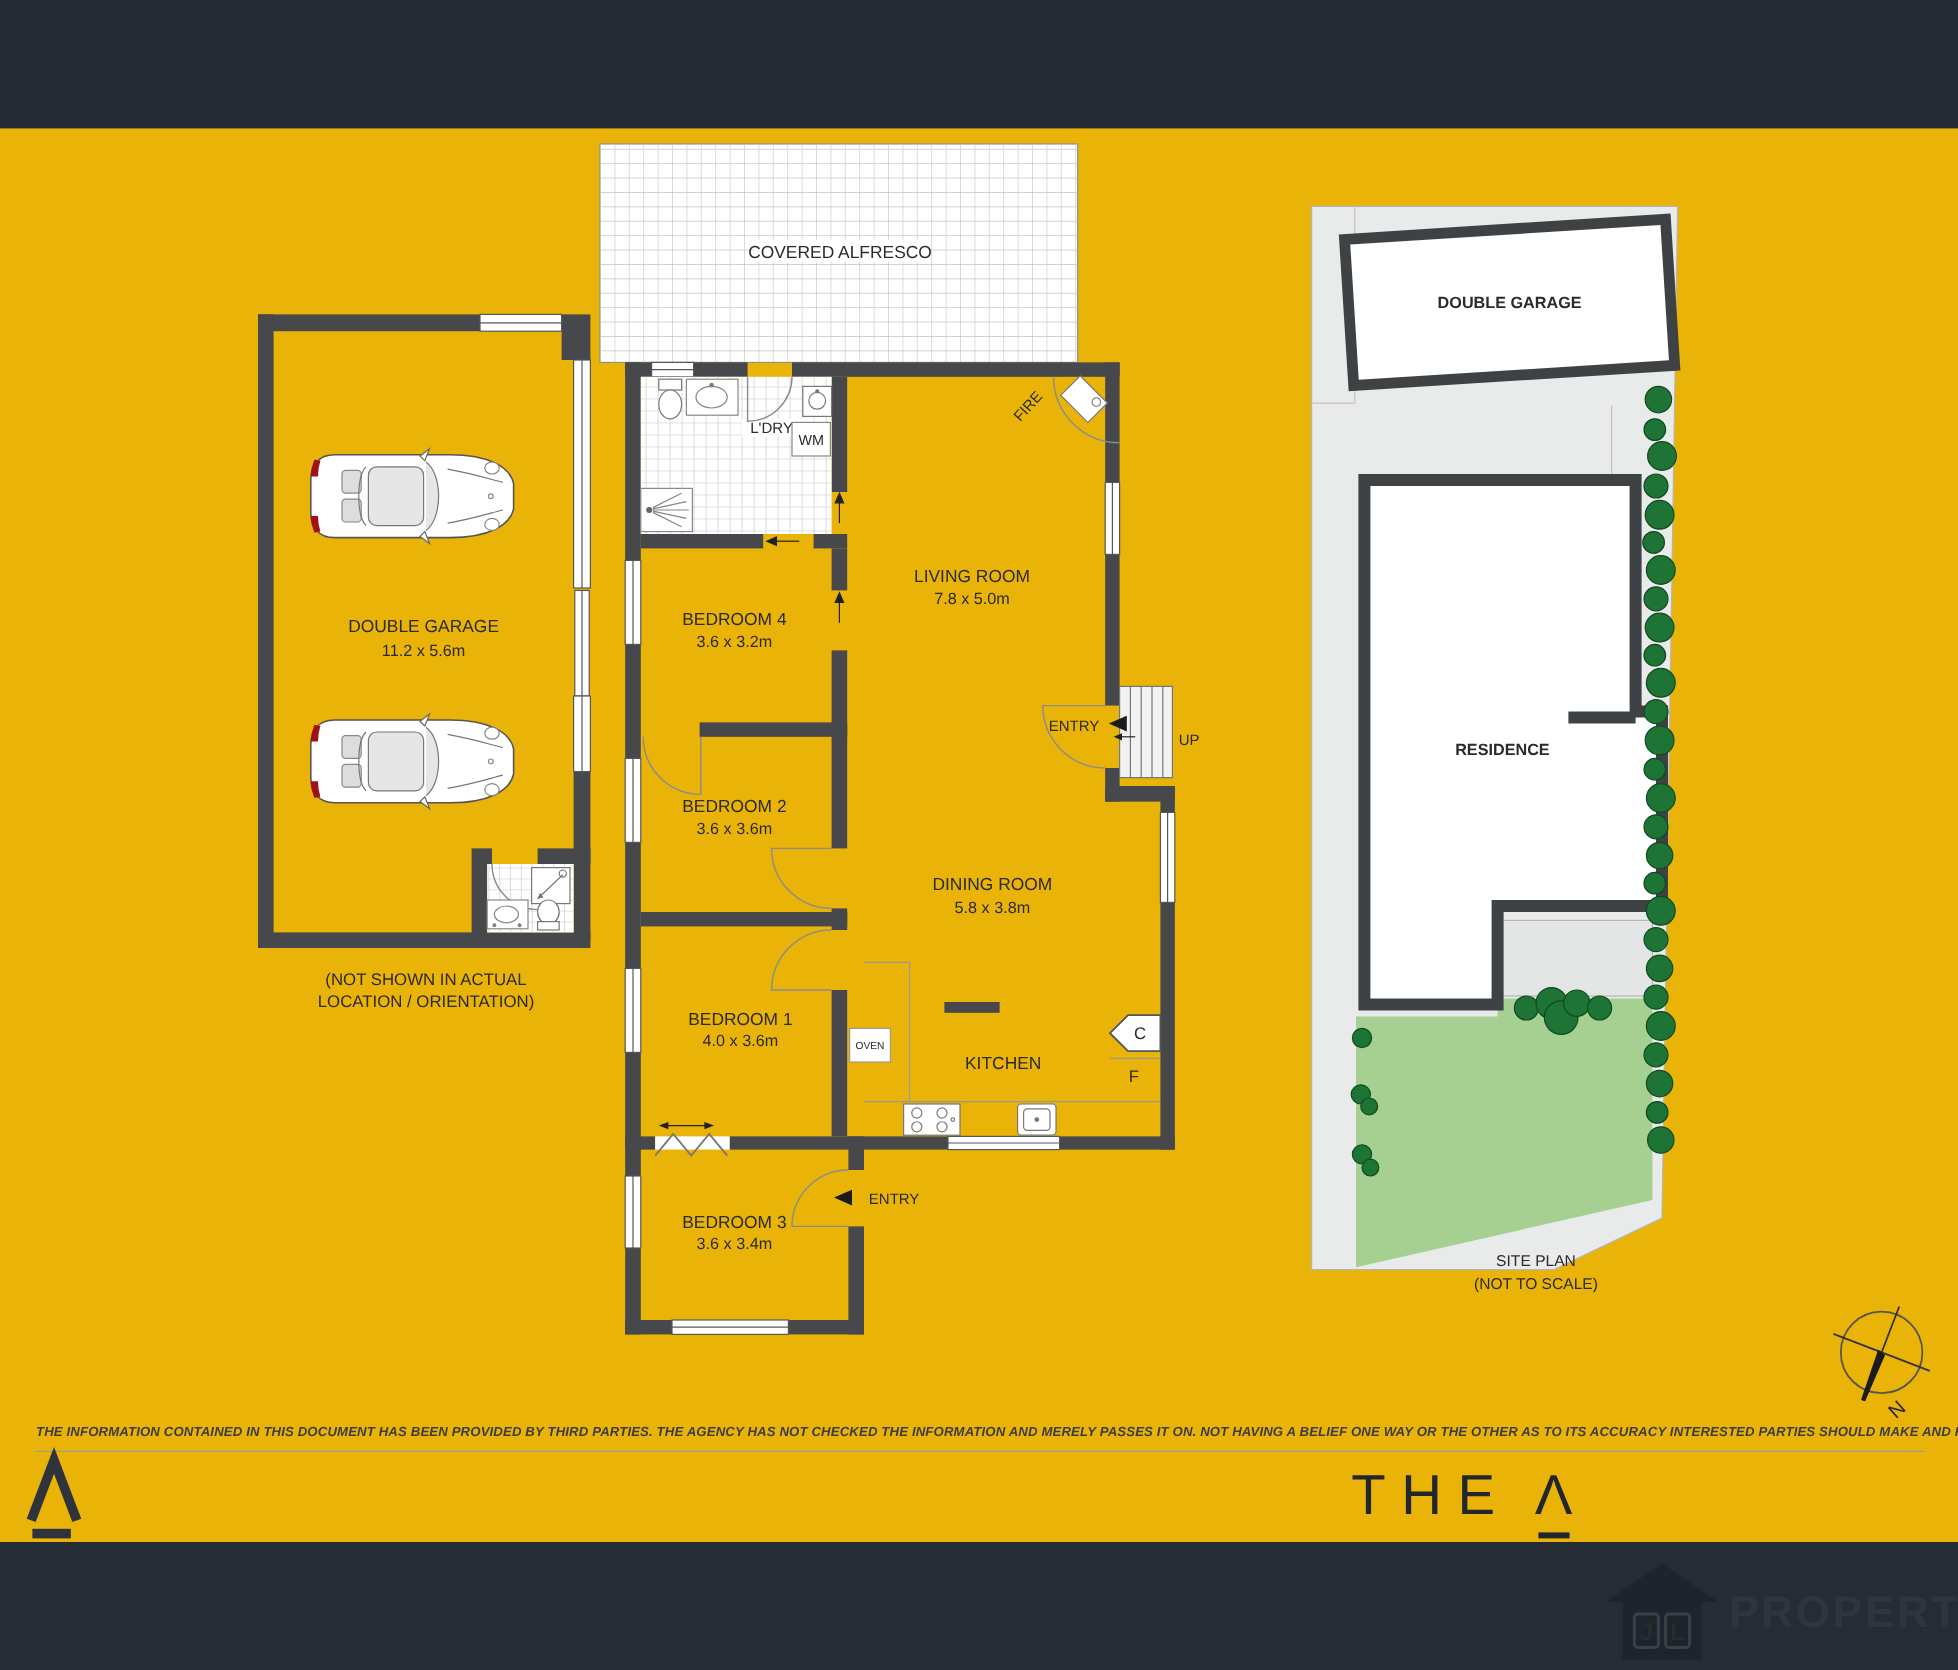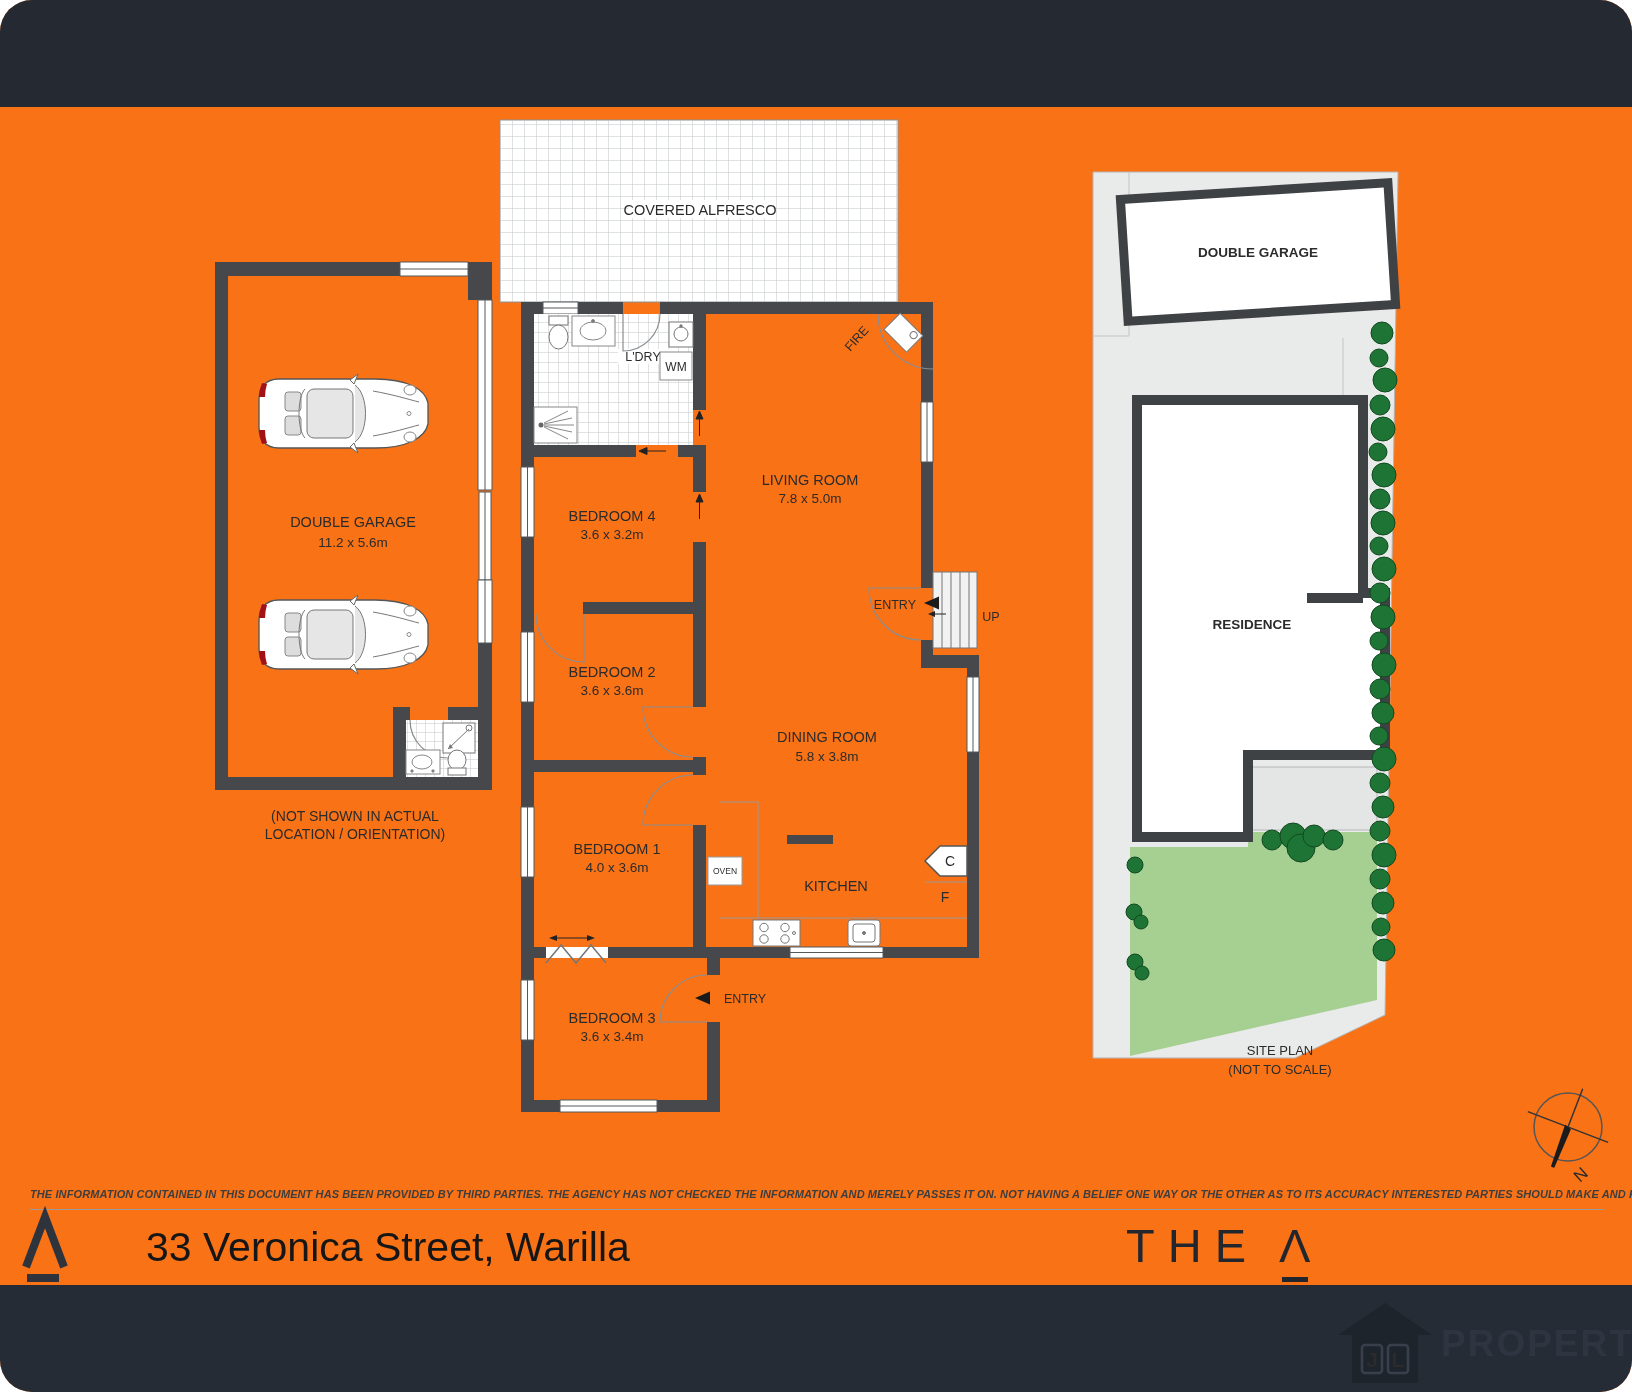--- a/index.html
+++ b/index.html
@@ -1,17 +1,17 @@
 <!DOCTYPE html>
 <html><head>
 <meta charset="utf-8">
 <style>
   html,body{margin:0;padding:0;background:#fff;}
-  #page{position:relative;width:1632px;height:1392px;background:#f97316;overflow:hidden;
-        font-family:"Liberation Sans",sans-serif;border-radius:32px;}
+  #page{position:relative;width:1632px;height:1392px;background:#eab308;overflow:hidden;
+        font-family:"Liberation Sans",sans-serif;}
   .bar{position:absolute;left:0;width:1632px;}
   #topbar{top:0;height:107px;background:#242932;}
   #bottombar{top:1285px;height:107px;background:#262c36;}
   svg{position:absolute;overflow:visible;}
   text{font-family:"Liberation Sans",sans-serif;fill:#2b2b2b;}
   .room-name{font-size:14.5px;}
   .room-dims{font-size:13.5px;}
   .small-lab{font-size:12.5px;}
   .tiny-lab{font-size:8.5px;}
   .site-lab{font-size:13.5px;font-weight:bold;}
@@ -445,21 +445,20 @@
   </svg>
 
   <div id="disclaimer">THE INFORMATION CONTAINED IN THIS DOCUMENT HAS BEEN PROVIDED BY THIRD PARTIES. THE AGENCY HAS NOT CHECKED THE INFORMATION AND MERELY PASSES IT ON. NOT HAVING A BELIEF ONE WAY OR  THE OTHER AS TO ITS ACCURACY   INTERESTED PARTIES SHOULD MAKE AND RELY UPON THEIR OWN ENQUIRIES.</div>
   <div id="rule"></div>
 
   <svg style="left:21px;top:1210px" width="50" height="75" viewBox="0 0 50 75">
     <path d="M5,57 L24,7 L43,57" fill="none" stroke="#2f343c" stroke-width="8"></path>
     <rect x="6" y="64" width="32" height="8" fill="#2f343c"></rect>
   </svg>
 
-  <div id="address">33 Veronica Street, Warilla</div>
 
   <div id="brand">
     <span>THE</span>
     <span style="display:flex;">
       <span class="brand-a">Λ</span>
     </span>
   </div>
 
   <div id="bottombar" class="bar"></div>
 

